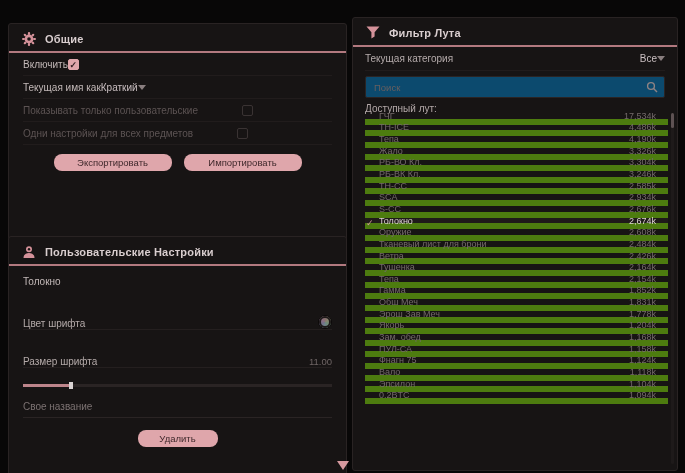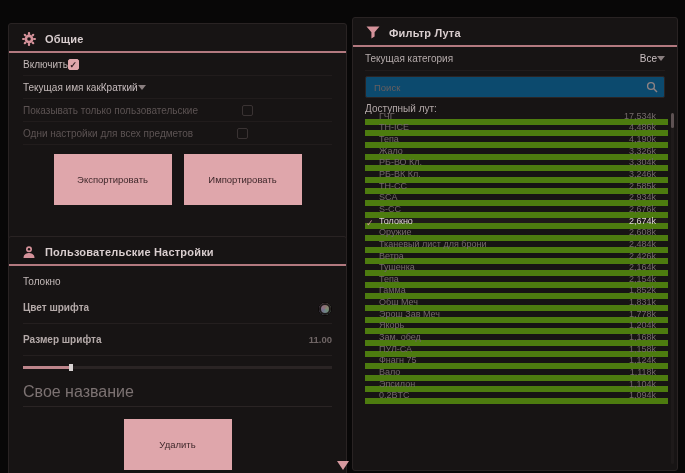--- a/index.html
+++ b/index.html
@@ -22,36 +22,36 @@
   .g-row{height:22px;display:flex;align-items:center;justify-content:flex-start;
     border-bottom:1px solid #211c1c;font-size:10px;color:#c3b9b8;}
   .g-row.dim{color:#5c5353;gap:44px;}
   .checkbox{width:11px;height:11px;border:1px solid #3a3333;border-radius:2px;box-sizing:border-box;}
   .checkbox.checked{background:#dfa6ab;border-color:#dfa6ab;color:#352124;
     font-size:9px;line-height:10px;text-align:center;font-weight:bold;}
   .dropdown{display:flex;align-items:center;gap:0;color:#c9bec0;font-size:10px;cursor:default;}
   .chevron{width:0;height:0;border-left:4px solid transparent;border-right:4px solid transparent;
     border-top:5px solid #897e7f;}
   .btn-row{display:flex;justify-content:center;gap:12px;padding:9px 0 0;}
-  .btn{background:#dfa6ab;color:#3f282b;font-size:9.5px;font-family:inherit;border:none;border-radius:0;
-    padding:20px 0;width:118px;text-align:center;}
-  .btn.small{width:108px;}
+  .btn{background:#dfa6ab;color:#3f282b;font-size:9.5px;font-family:inherit;border:none;border-radius:8px;
+    padding:3px 0;width:118px;text-align:center;}
+  .btn.small{width:80px;}
 
   .item-title{font-size:10px;color:#c3b9b8;padding:10px 14px 5px;}
-  .u-row{margin:10px 14px;height:21px;display:flex;align-items:flex-start;justify-content:space-between;
-    border-bottom:1px solid #241f1f;font-size:10px;color:#b4aaa9;font-weight:bold;}
+  .u-row{margin:16px 14px;height:21px;display:flex;align-items:flex-end;justify-content:space-between;
+    border-bottom:1px solid #241f1f;font-size:10px;color:#b4aaa9;}
   .u-row .val{color:#6f6565;font-size:9.5px;}
   .color-wheel{width:12px;height:12px;border-radius:50%;
     background:conic-gradient(#8a6f6f,#868670,#6f8a75,#6f8389,#74708a,#8a6f82,#8a6f6f);
     border:1px solid #0c0a0a;box-shadow:inset 0 0 0 2px #1d1919;}
   .slider{margin:5px 14px 4px;height:3px;background:#2a2424;position:relative;}
   .slider-fill{position:absolute;left:0;top:0;height:3px;width:15%;background:#bd858b;}
   .slider-thumb{position:absolute;left:15%;top:-2px;width:4px;height:7px;background:#d8d2d2;}
   .name-input{display:block;margin:10px 14px 0;width:calc(100% - 28px);background:transparent;border:none;
-    border-bottom:1px solid #2a2424;color:#988d8d;font-size:16px;font-family:inherit;padding:4px 0 5px;outline:none;}
+    border-bottom:1px solid #2a2424;color:#988d8d;font-size:10px;font-family:inherit;padding:4px 0 5px;outline:none;}
   .name-input::placeholder{color:#7c7272;}
   .delete-wrap{display:flex;justify-content:center;padding-top:12px;}
 
   .f-row{margin:0 12px;height:23px;display:flex;align-items:center;justify-content:space-between;
     border-bottom:1px solid #211c1c;font-size:10px;color:#b5abab;}
   .search-box{margin:5px 12px;height:20px;background:#0c4a6e;border:1px solid #2a2424;border-radius:2px;
     display:flex;align-items:center;padding:0 6px;gap:6px;}
   .search-box input{flex:1;background:transparent;border:none;outline:none;color:#b5abab;
     font-size:9.5px;font-family:inherit;}
   .search-box input::placeholder{color:#695f5f;}

